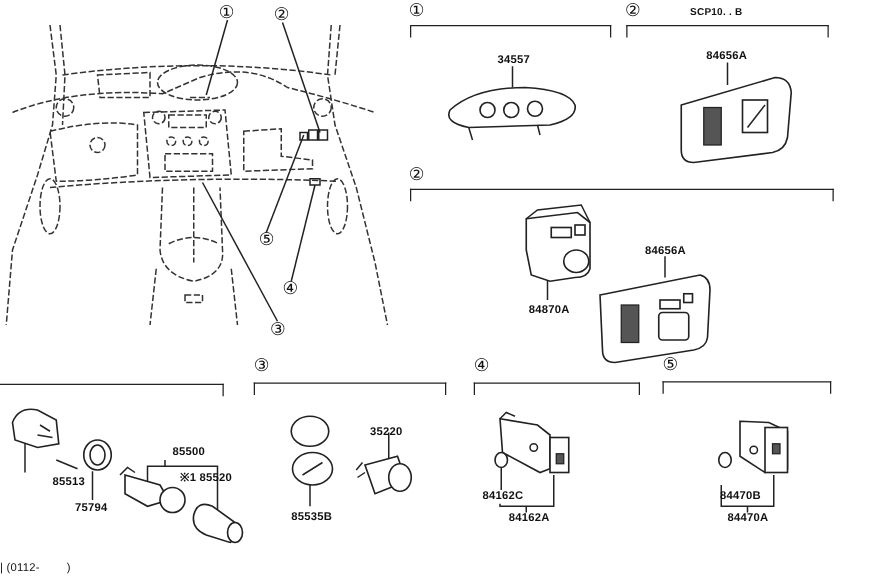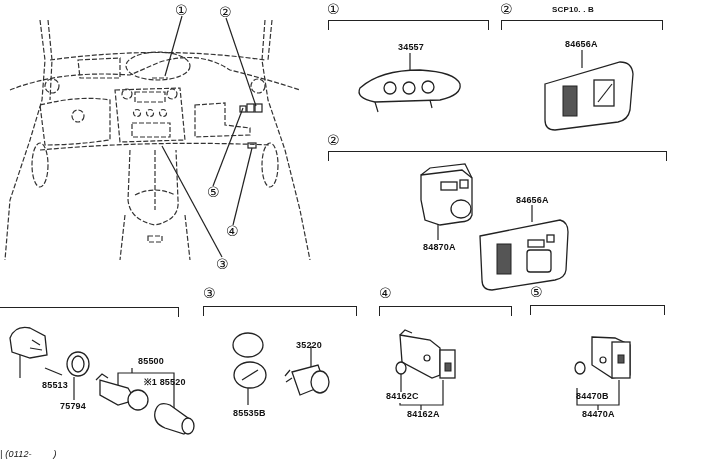--- a/index.html
+++ b/index.html
@@ -204,13 +204,13 @@
   <span class="lbl" style="left:407px; top:409px;">84162A</span>
 </div>
 
 <div>
   <span class="circ" style="left:530px; top:285px;">⑤</span>
   <div class="bracket" style="left:530px; top:305px; width:135px;"></div>
   <span class="lbl" style="left:576px; top:391px;">84470B</span>
   <span class="lbl" style="left:582px; top:409px;">84470A</span>
 </div>
 
-<span class="lbl" style="left:0px; top:449px; font-weight:normal; white-space:pre;font-style:italic;">| (0112-        )</span>
+<span class="lbl" style="left:0px; top:449px; font-weight:normal; white-space:pre;">| (0112-        )</span>
 
 </body></html>

